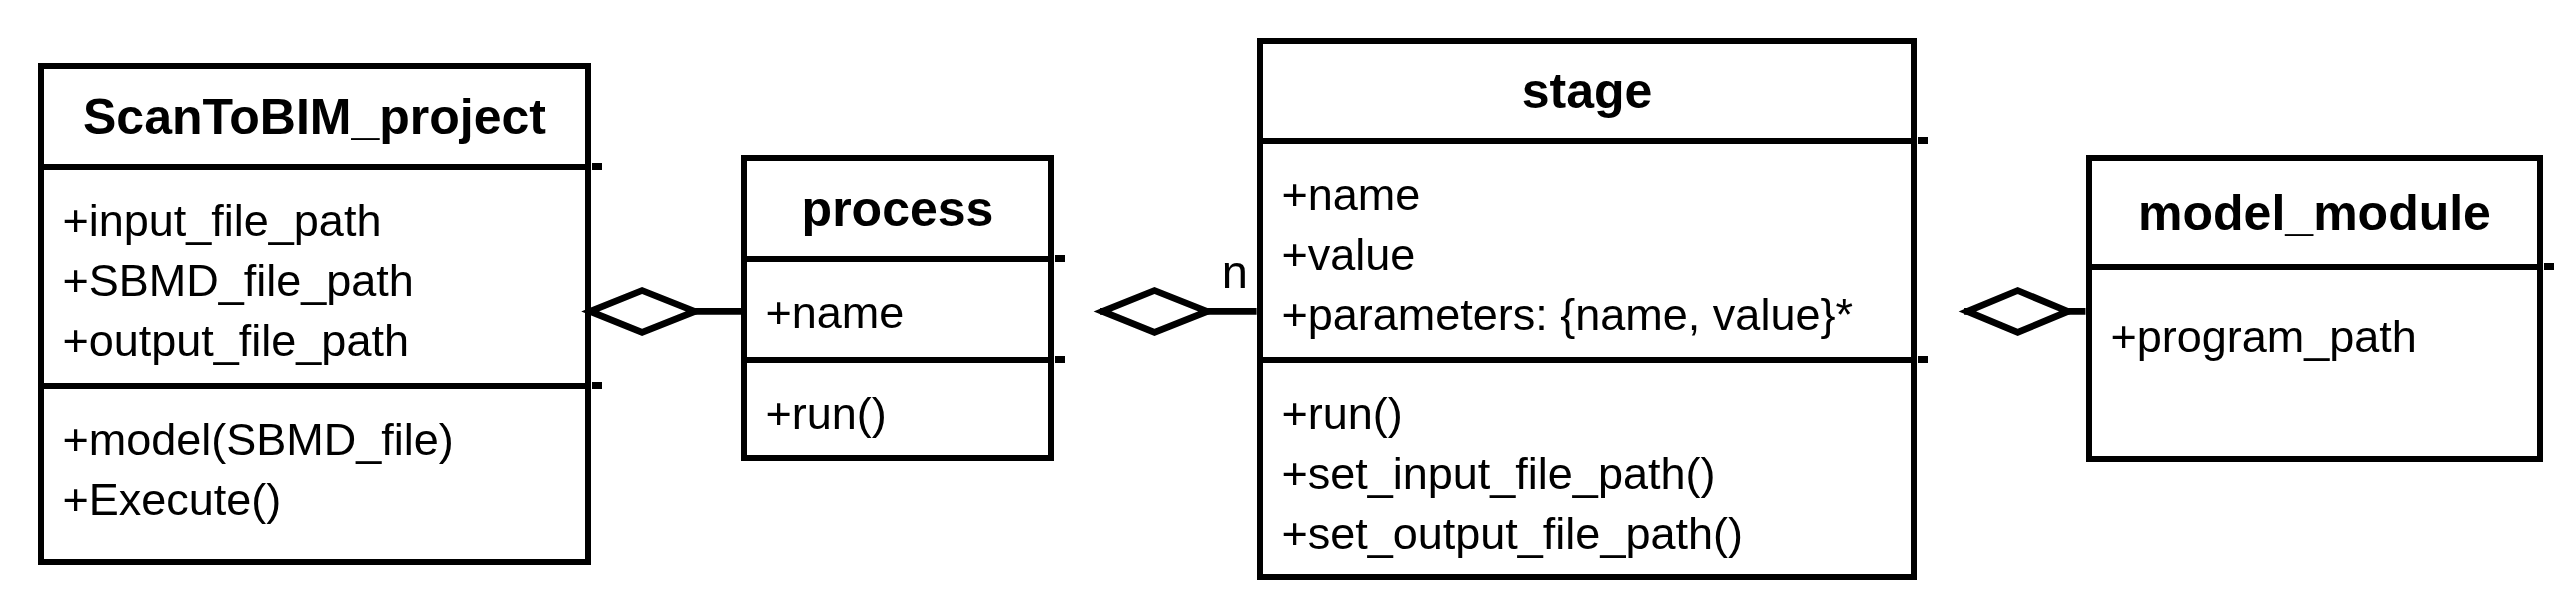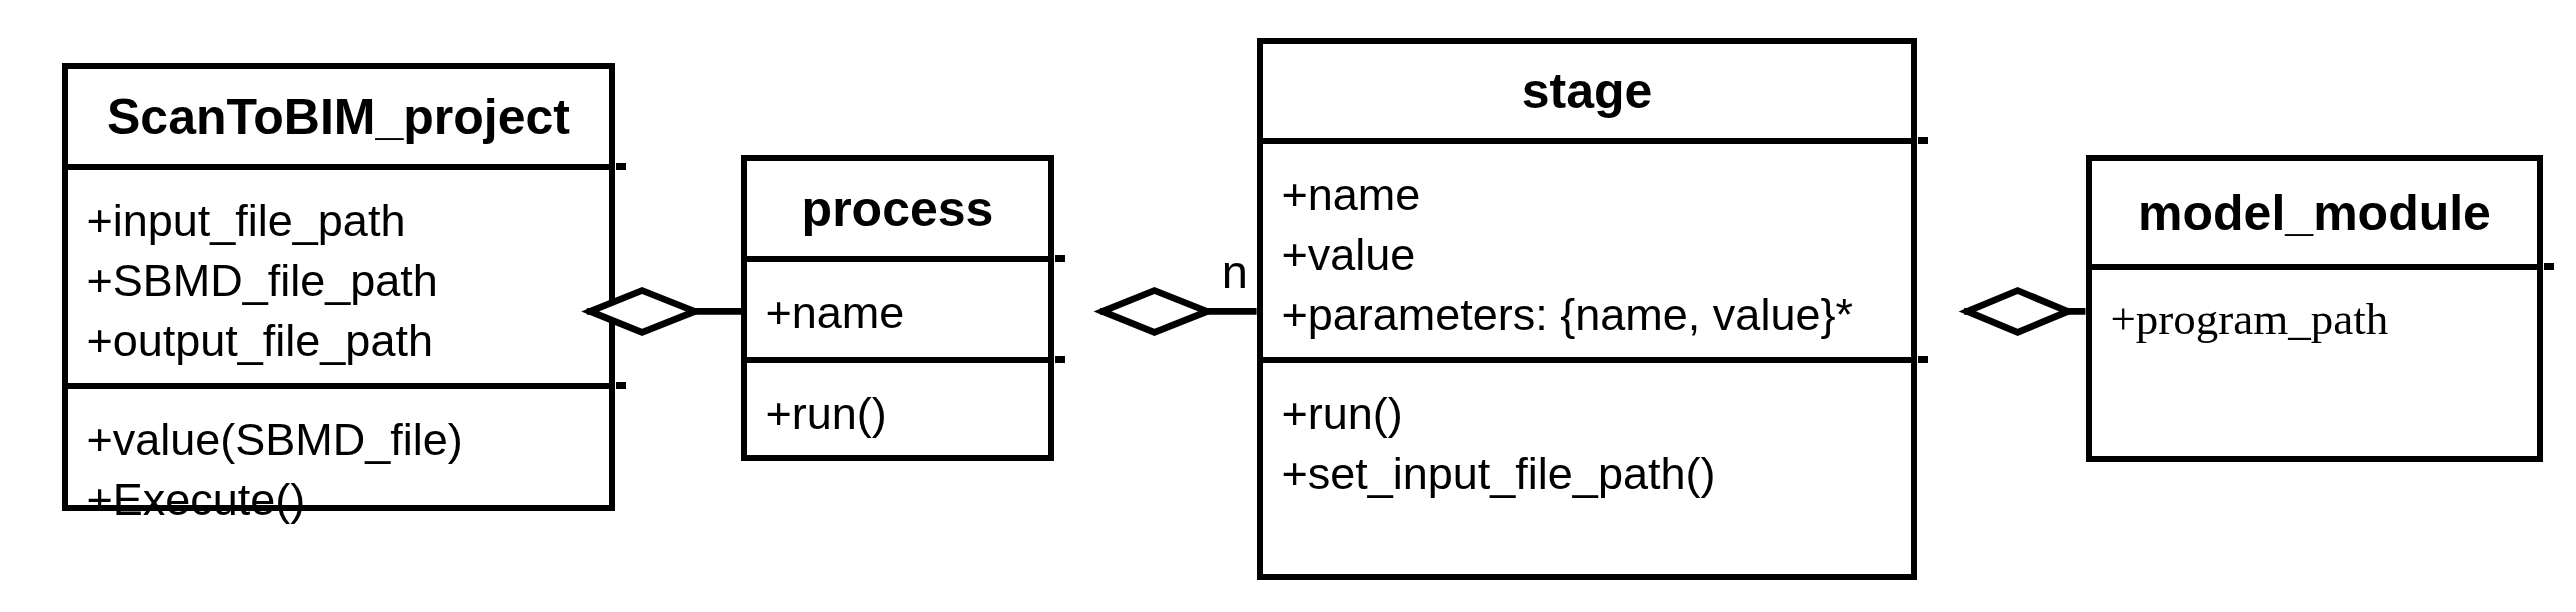--- a/index.html
+++ b/index.html
@@ -34,33 +34,33 @@
     box-sizing:border-box;
     padding:21px 0 0 18.4px;
     font-size:45px;line-height:60px;
     white-space:nowrap;
   }
   
   .cls .attrs::after,.cls .methods::after{
     content:"";position:absolute;top:-6.7px;right:-17px;width:10px;height:6.7px;background:#000000;
   }
   
-  #c0{left:38px;top:63px;width:553px;height:448px;margin-left:24px;}
+  #c0{left:38px;top:63px;width:553px;height:502px;}
   #c0 .title{height:95px;}
   #c0 .attrs{height:219px;}
   #c1{left:741px;top:155px;width:313px;height:306px;}
   #c1 .title{height:95px;}
   #c1 .attrs{height:101px;}
   #c2{left:1257px;top:38px;width:660px;height:542px;}
   #c2 .title{height:94px;}
   #c2 .attrs{height:219px;}
   #c3{left:2086px;top:155px;width:457px;height:307px;}
   #c3 .title{height:103px;}
   #c3 .attrs{height:105px;}
-  #c3 .attrs,#c3 .methods{padding-top:19px;font-family:Liberation Serif, serif;}
+  #c3 .attrs,#c3 .methods{padding-top:37px;}
   
   #mult-n{
     position:absolute;left:1156px;top:248px;width:92px;
     text-align:right;font-size:47px;line-height:47px;z-index:4;
   }
 </style>
 </head>
 <body>
 
 <div id="canvas">
@@ -80,21 +80,21 @@
   <div id="mult-n">n</div>
 
   <div class="cls" id="c0">
     <div class="title">ScanToBIM_project</div>
     <div class="attrs">
       <div>+input_file_path</div>
       <div>+SBMD_file_path</div>
       <div>+output_file_path</div>
     </div>
     <div class="methods">
-      <div>+value(SBMD_file)</div>
+      <div>+model(SBMD_file)</div>
       <div>+Execute()</div>
     </div>
   </div>
 
   <div class="cls" id="c1">
     <div class="title">process</div>
     <div class="attrs">
       <div>+name</div>
     </div>
     <div class="methods">
@@ -105,20 +105,21 @@
   <div class="cls" id="c2">
     <div class="title">stage</div>
     <div class="attrs">
       <div>+name</div>
       <div>+value</div>
       <div>+parameters: {name, value}*</div>
     </div>
     <div class="methods">
       <div>+run()</div>
       <div>+set_input_file_path()</div>
+      <div>+set_output_file_path()</div>
     </div>
   </div>
 
   <div class="cls" id="c3">
     <div class="title">model_module</div>
     <div class="attrs">
       <div>+program_path</div>
     </div>
   </div>
 

